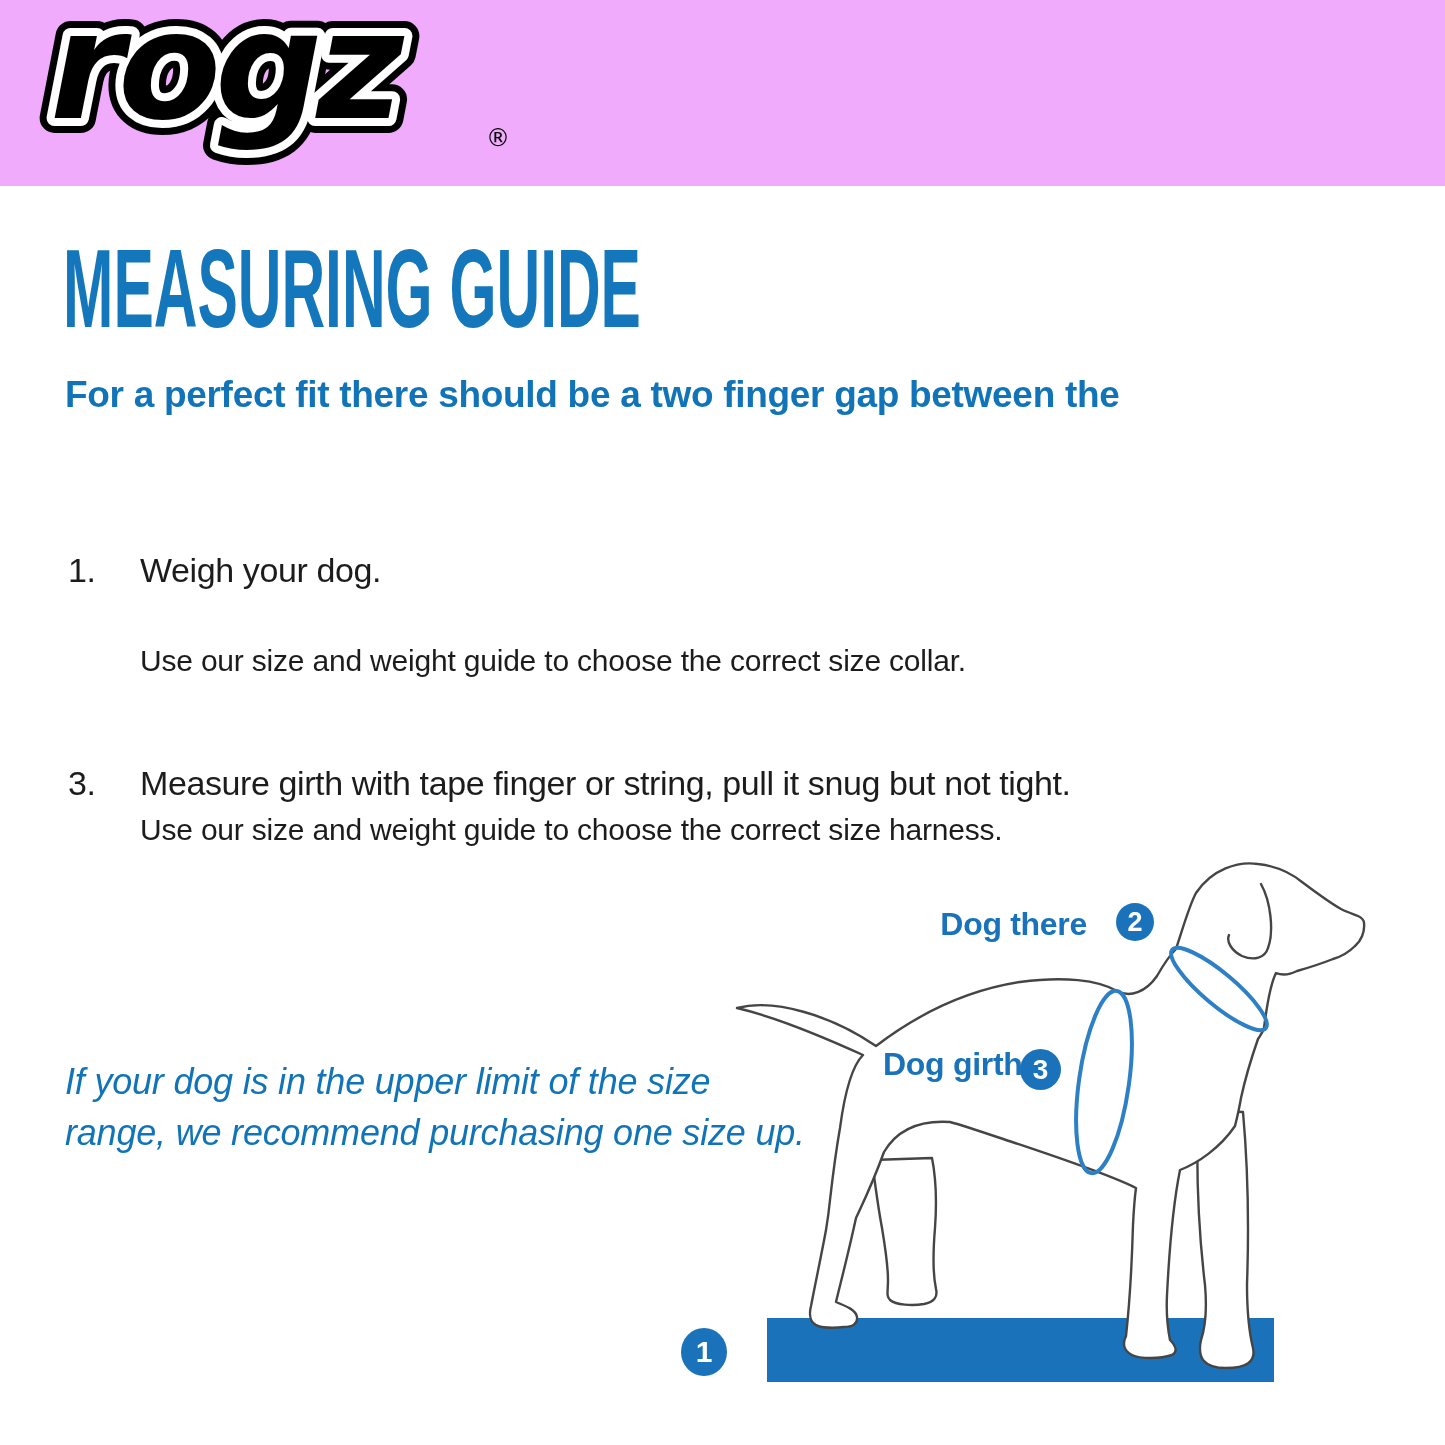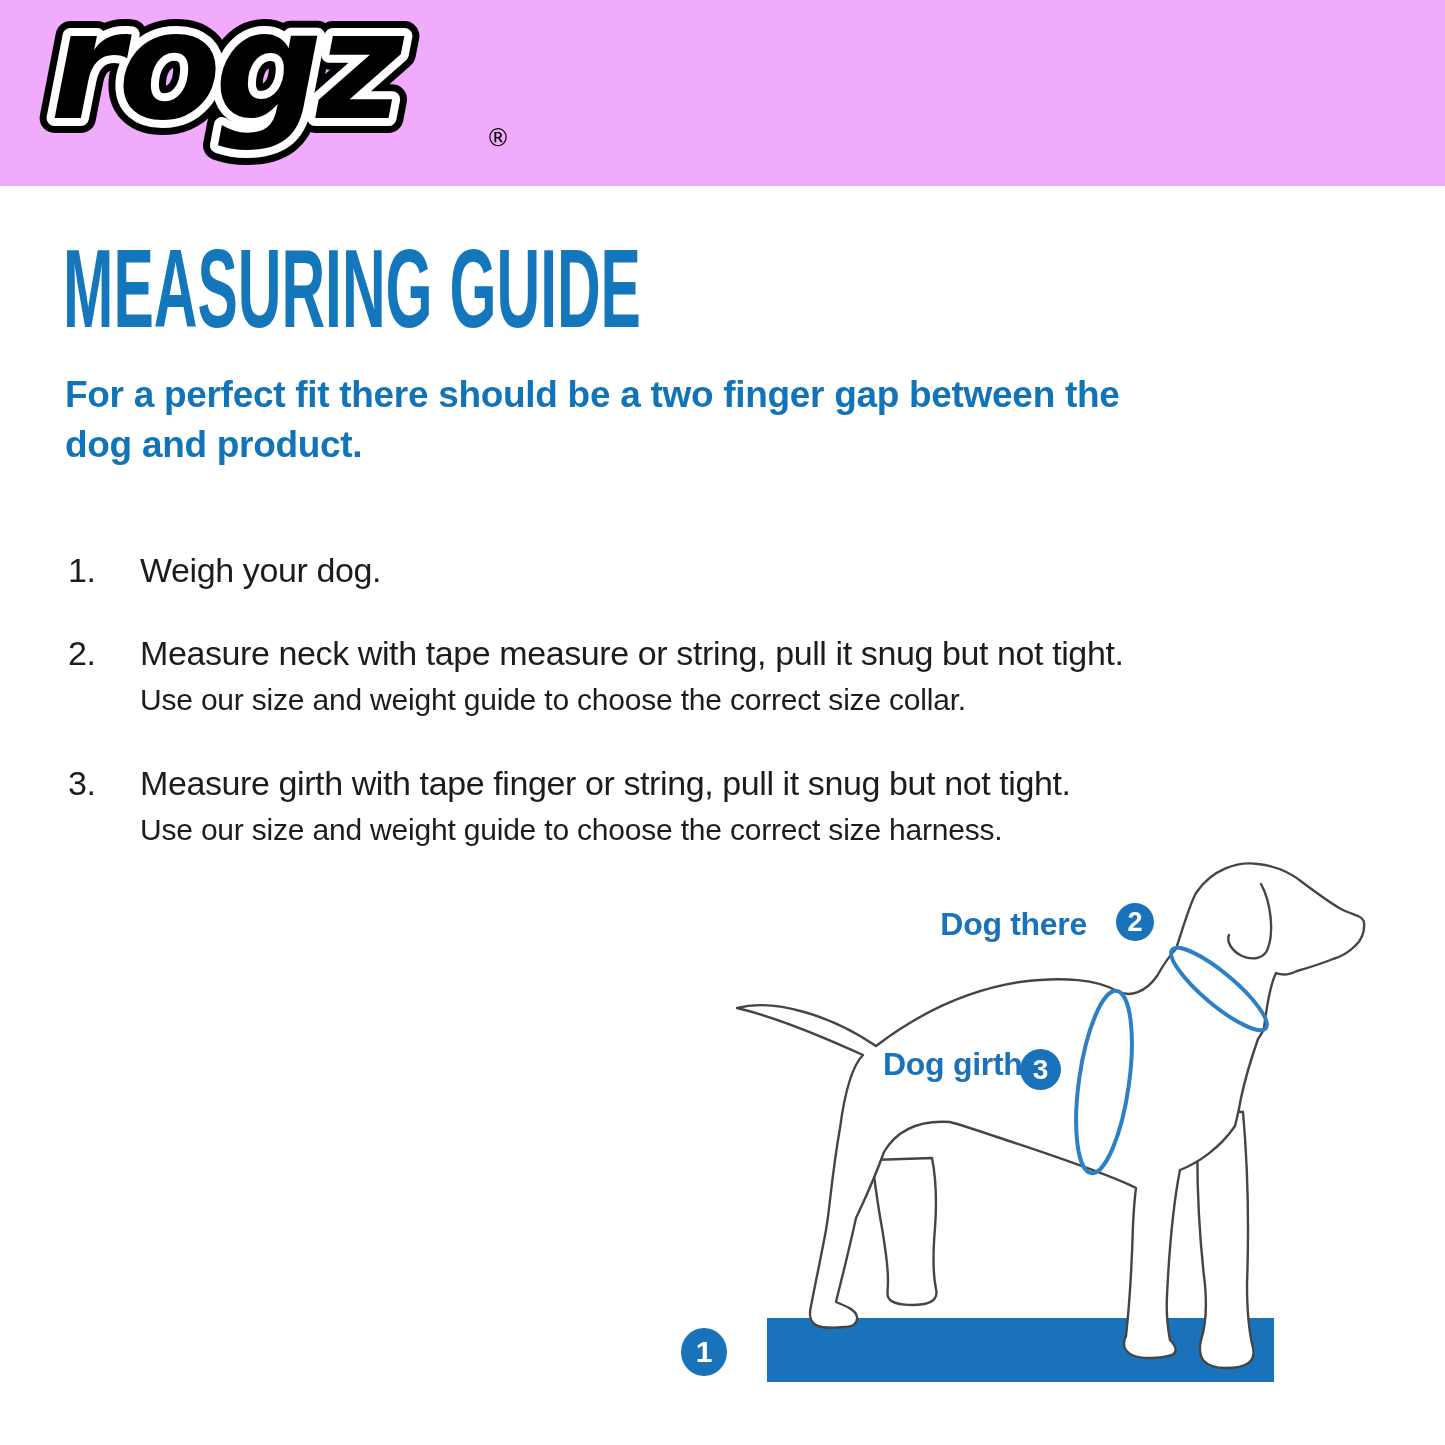--- a/index.html
+++ b/index.html
@@ -57,41 +57,41 @@
         <text x="12" y="100" fill="#000000">rogz</text>
       </g>
       <text x="448" y="128" font-size="24" fill="#000000" font-family="'DejaVu Sans',sans-serif">®</text>
     </svg>
   </div>
 
   <div class="title">MEASURING GUIDE</div>
 
   <div class="intro">
     <span>For a perfect fit there should be a two finger gap between the</span><br>
-    <span>dog and product.</span>
   </div>
 
   <div id="step1" class="step">
     <div class="step-main">
       <span class="step-num">1.</span><span>Weigh your dog.</span>
     </div>
   </div>
   <div id="step2" class="step">
-    <div class="step-main">
-      <span class="step-num">2.</span><span>Measure neck with tape measure or string, pull it snug but not tight.</span>
-    </div>
     <div class="step-sub">Use our size and weight guide to choose the correct size collar.</div>
   </div>
   <div id="step3" class="step">
     <div class="step-main">
       <span class="step-num">3.</span><span>Measure girth with tape finger or string, pull it snug but not tight.</span>
     </div>
     <div class="step-sub">Use our size and weight guide to choose the correct size harness.</div>
   </div>
 
+  <div class="note">
+    <span>If your dog is in the upper limit of the size</span><br>
+    <span>range, we recommend purchasing one size up.</span>
+  </div>
 
   <svg class="diagram-svg" width="1445" height="1445" viewBox="0 0 1445 1445">
 
     <rect x="767" y="1318" width="507" height="64" fill="#1a73ba"></rect>
 
     <g fill="#ffffff" stroke="#454545" stroke-width="2.4" stroke-linejoin="round" stroke-linecap="round">
 
       <path d="
         M 872 1160
         C 876 1192 879 1212 882 1228

